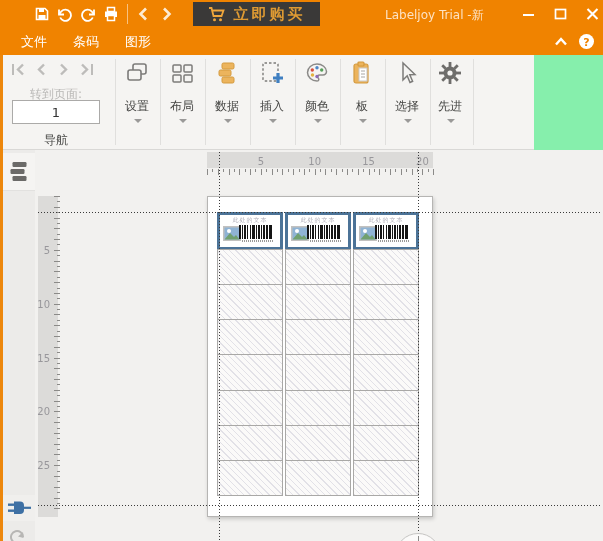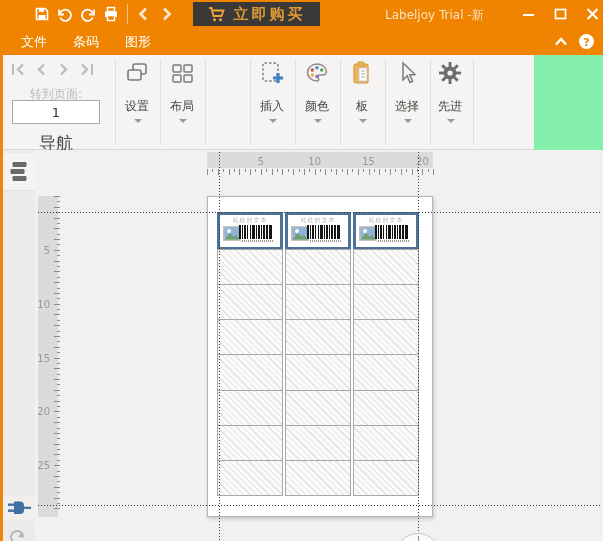--- a/index.html
+++ b/index.html
@@ -26,21 +26,21 @@
   .tab-tools { position:absolute; right:8px; top:0; height:27px; display:flex; align-items:center; gap:10px; }
 
   
   .ribbon { position:absolute; left:0; top:55px; width:534px; height:95px; background:#F5F4F2;
             border-bottom:1px solid #D9D8D6; }
   .rib-sep { position:absolute; top:4px; width:1px; height:86px; background:#E0DFDD; }
   .nav-arrows { position:absolute; left:10px; top:7px; display:flex; gap:7px; }
   .goto-label { position:absolute; left:0; top:31px; width:112px; text-align:center; font-size:12px; color:#B9B8B6; }
   .page-input { position:absolute; left:12px; top:45px; width:88px; height:24px; border:1px solid #ABAAA8;
                 background:#FFF; font-size:13px; text-align:center; color:#333; font-family:inherit; }
-  .nav-group-label { position:absolute; left:0; top:77px; width:112px; text-align:center; font-size:17px; color:#4A4A48; }
+  .nav-group-label { position:absolute; left:0; top:77px; width:112px; text-align:center; font-size:12px; color:#4A4A48; }
   .rib-btn { position:absolute; top:0; width:44px; height:92px; cursor:pointer; }
   .rib-btn .ricon { position:absolute; left:9px; top:5px; width:26px; height:26px; }
   .rib-btn .rlabel { position:absolute; left:0; top:43px; width:44px; text-align:center; font-size:12px; color:#454543; }
   .rib-btn .caret { position:absolute; left:19px; top:64px; width:0; height:0;
                     border-left:4px solid transparent; border-right:4px solid transparent; border-top:4px solid #9A9998; }
 
   
   .accent-strip { position:absolute; left:0; top:55px; width:3px; height:486px; background:#ED870C; z-index:9; }
   .sidebar { position:absolute; left:0; top:150px; width:35px; height:391px; background:#ECEBE9; overflow:hidden; }
   .side-btn { position:absolute; left:3px; width:32px; display:flex; align-items:center; justify-content:center; cursor:pointer; }
@@ -200,20 +200,29 @@
       <svg class="ricon" viewBox="0 0 26 26">
         <rect x="4" y="5" width="8" height="7" rx="1" fill="none" stroke="#7C7B79" stroke-width="1.5"></rect>
         <rect x="15" y="5" width="8" height="7" rx="1" fill="none" stroke="#7C7B79" stroke-width="1.5"></rect>
         <rect x="4" y="15" width="8" height="7" rx="1" fill="none" stroke="#7C7B79" stroke-width="1.5"></rect>
         <rect x="15" y="15" width="8" height="7" rx="1" fill="none" stroke="#7C7B79" stroke-width="1.5"></rect>
       </svg>
       <div class="rlabel">布局</div>
       <div class="caret"></div>
     </div>
 
+    <div class="rib-btn" style="left:205px">
+      <svg class="ricon" viewBox="0 0 26 26">
+        <rect x="8" y="3" width="12" height="6" rx="1.5" fill="#ECB45D" stroke="#D49A3F" stroke-width="1"></rect>
+        <rect x="5" y="10" width="12" height="6" rx="1.5" fill="#ECB45D" stroke="#D49A3F" stroke-width="1"></rect>
+        <rect x="8" y="17" width="12" height="6" rx="1.5" fill="#ECB45D" stroke="#D49A3F" stroke-width="1"></rect>
+      </svg>
+      <div class="rlabel">数据</div>
+      <div class="caret"></div>
+    </div>
 
     <div class="rib-btn" style="left:250px">
       <svg class="ricon" viewBox="0 0 26 26">
         <rect x="4" y="3" width="15" height="18" rx="1.5" fill="none" stroke="#7C7B79" stroke-width="1.4" stroke-dasharray="2.5 2"></rect>
         <path d="M19 13 v10 M14 18 h10" stroke="#3F7FC1" stroke-width="3.2"></path>
       </svg>
       <div class="rlabel">插入</div>
       <div class="caret"></div>
     </div>
 

